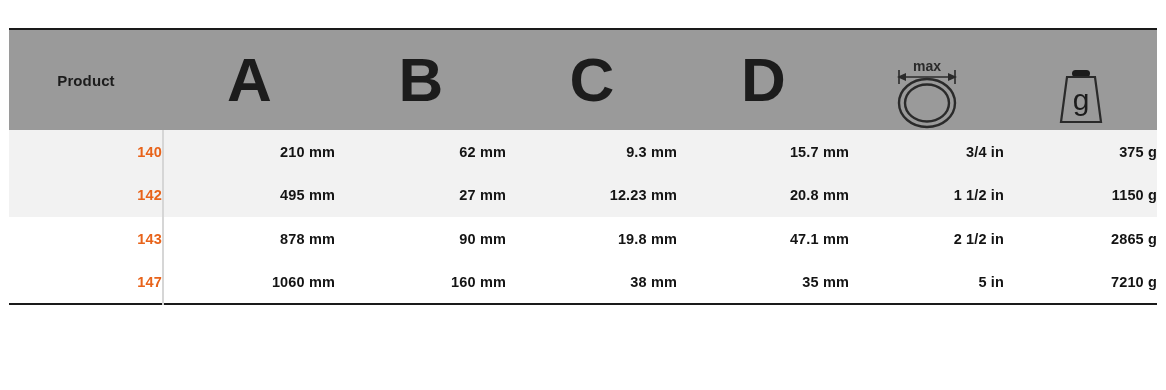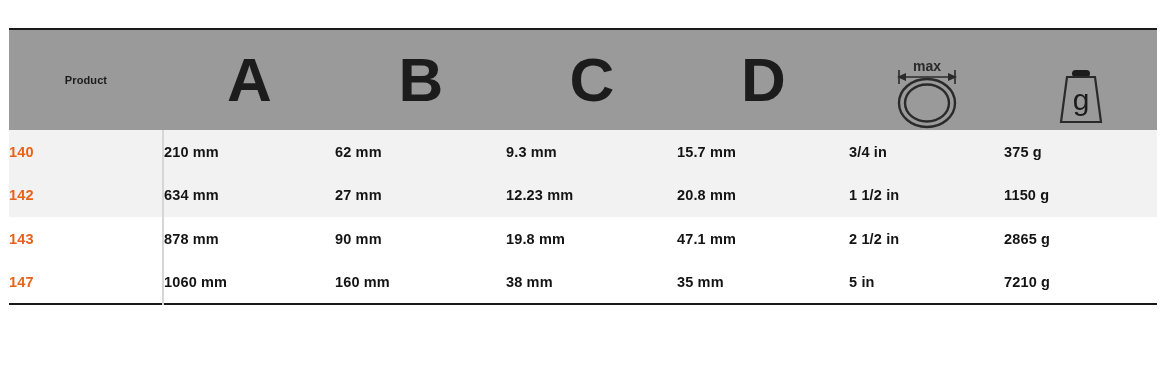--- a/index.html
+++ b/index.html
@@ -42,21 +42,21 @@
     margin: 0;
     text-align: center;
     vertical-align: middle;
     font-weight: bold;
     color: #1c1c1c;
     border: none;
   }
 
   th.col-product {
     width: 154px;
-    font-size: 11px;
+    font-size: 15px;
     letter-spacing: .1px;
     border-right: 2px solid #7d7d7d;
   }
 
   th.col-letter {
     font-size: 62px;
     line-height: 62px;
     font-weight: bold;
     letter-spacing: -1px;
   }
@@ -75,21 +75,21 @@
     height: 100px;
   }
 
   
   .spec-table tbody tr { height: 43.6px; }
   .spec-table tbody tr.odd  { background: #f2f2f2; }
   .spec-table tbody tr.even { background: #ffffff; }
 
   .spec-table tbody td {
     padding: 0;
-    text-align: left;
+    text-align: right;
     vertical-align: middle;
     font-size: 14.5px;
     font-weight: bold;
     color: #141414;
     letter-spacing: .15px;
     border: none;
   }
 
   .spec-table tbody td.cell-product {
     color: #e8631a;
@@ -166,21 +166,21 @@
           <td class="cell-product">140</td>
           <td>210 mm</td>
           <td>62 mm</td>
           <td>9.3 mm</td>
           <td>15.7 mm</td>
           <td>3/4 in</td>
           <td>375 g</td>
         </tr>
         <tr class="odd">
           <td class="cell-product">142</td>
-          <td>634 mm</td>
+          <td>495 mm</td>
           <td>27 mm</td>
           <td>12.23 mm</td>
           <td>20.8 mm</td>
           <td>1 1/2 in</td>
           <td>1150 g</td>
         </tr>
         <tr class="even">
           <td class="cell-product">143</td>
           <td>878 mm</td>
           <td>90 mm</td>

